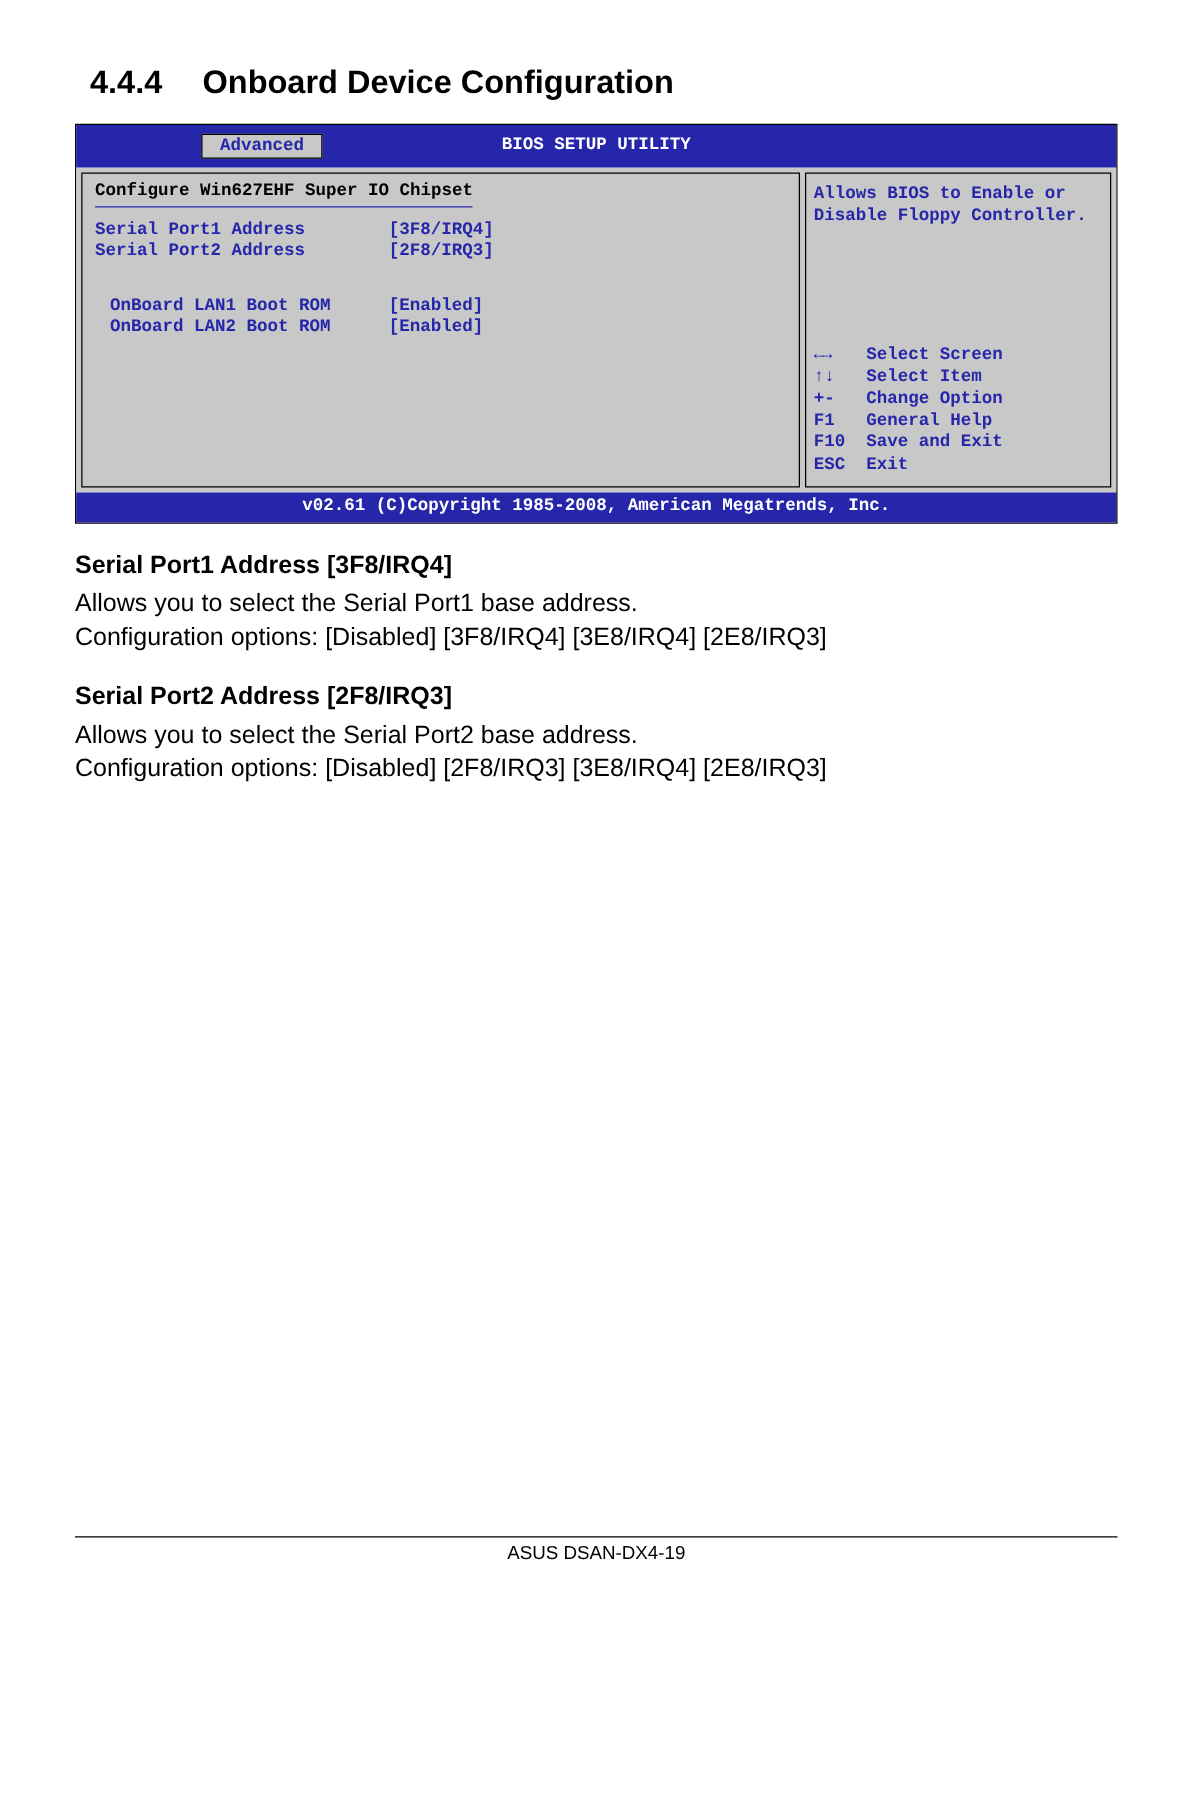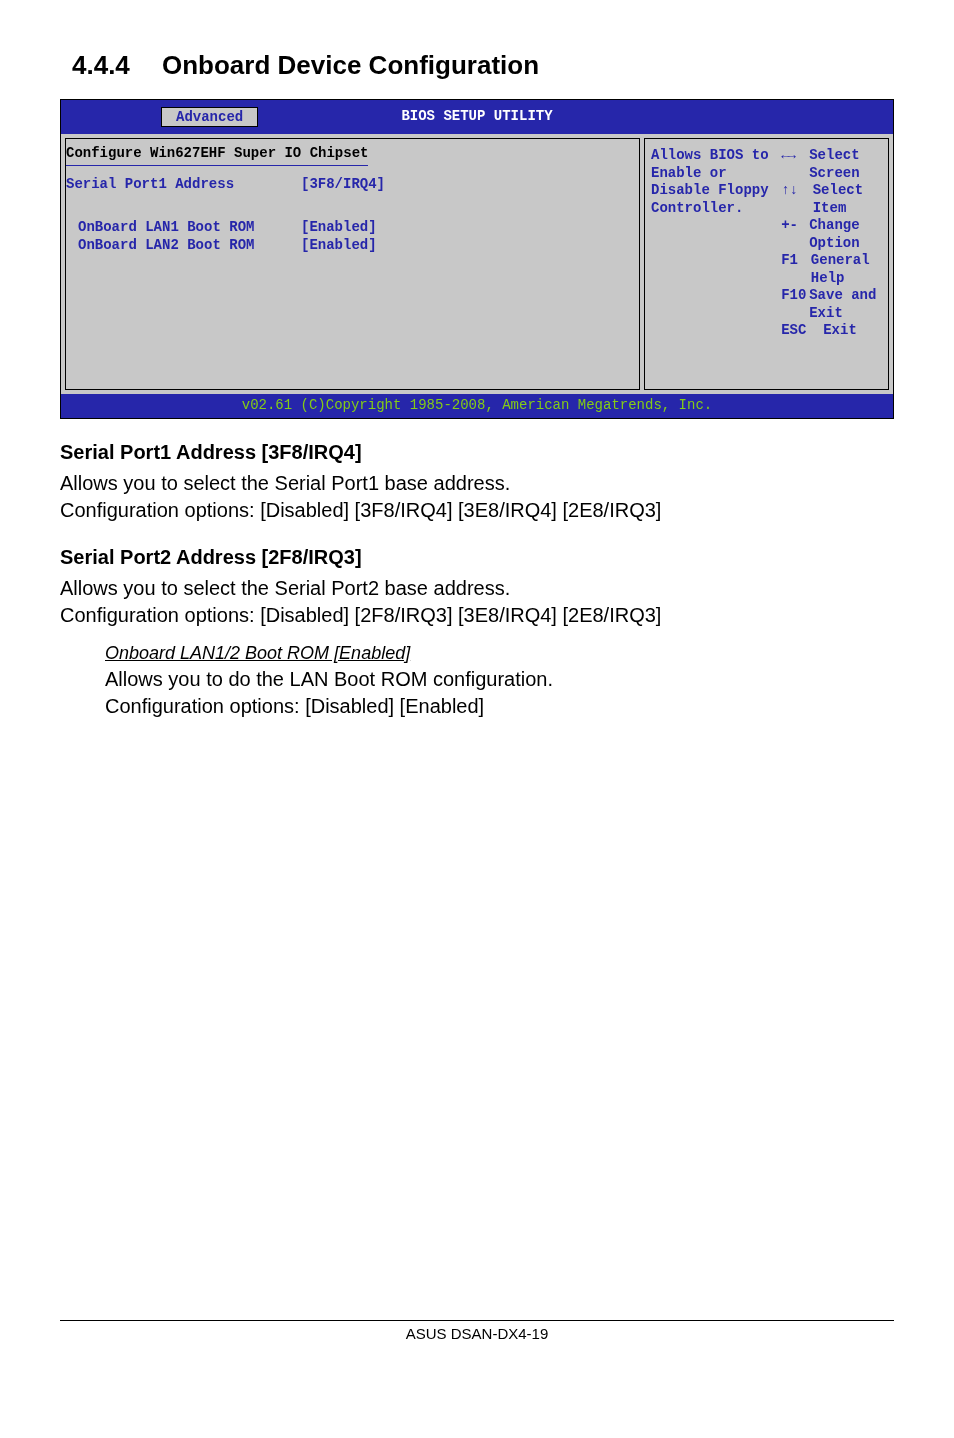--- a/index.html
+++ b/index.html
@@ -53,21 +53,21 @@
   }
   .bios-body {
     display: flex;
     background: #c8c8c8;
     min-height: 260px;
   }
   .bios-left {
     flex: 1;
     border: 1px solid #000;
     margin: 4px;
-    padding: 6px 0;
+    padding: 6px 10px;
     color: #2626aa;
     font-weight: bold;
   }
   .bios-left .section-title {
     color: #000;
     font-weight: bold;
     border-bottom: 1px solid #2626aa;
     display: inline-block;
     padding-bottom: 2px;
     margin-bottom: 10px;
@@ -77,31 +77,31 @@
   .bios-row .val { }
   .bios-row.indent .label { padding-left: 12px; }
   .bios-right {
     width: 245px;
     border: 1px solid #000;
     margin: 4px 4px 4px 0;
     padding: 8px 6px;
     color: #2626aa;
     font-weight: bold;
     display: flex;
-    flex-direction: row;
+    flex-direction: column;
     justify-content: space-between;
   }
   .nav-list div { display: flex; }
   .nav-list .key { width: 42px; }
   .nav-list .arrow { letter-spacing: -2px; }
   .bios-footer {
     background: #2626aa;
-    color: #84cc16;
+    color: #ffffff;
     text-align: center;
-    font-weight: normal;
+    font-weight: bold;
     padding: 3px 0;
   }
   .h2 {
     font-size: 20px;
     font-weight: bold;
     margin-top: 22px;
     margin-bottom: 6px;
   }
   .body-text {
     font-size: 20px;
@@ -140,20 +140,24 @@
       <div class="bios-header-title">BIOS SETUP UTILITY</div>
       <div class="bios-tab">Advanced</div>
     </div>
     <div class="bios-body">
       <div class="bios-left">
         <div class="section-title">Configure Win627EHF Super IO Chipset</div>
         <div class="bios-row">
           <span class="label">Serial Port1 Address</span>
           <span class="val">[3F8/IRQ4]</span>
         </div>
+        <div class="bios-row">
+          <span class="label">Serial Port2 Address</span>
+          <span class="val">[2F8/IRQ3]</span>
+        </div>
         <div style="height:26px;"></div>
         <div class="bios-row indent">
           <span class="label">OnBoard LAN1 Boot ROM</span>
           <span class="val">[Enabled]</span>
         </div>
         <div class="bios-row indent">
           <span class="label">OnBoard LAN2 Boot ROM</span>
           <span class="val">[Enabled]</span>
         </div>
       </div>
@@ -191,24 +195,19 @@
   </div>
 
   <div class="h2">Serial Port1 Address [3F8/IRQ4]</div>
   <div class="body-text">Allows you to select the Serial Port1 base address.</div>
   <div class="body-text">Configuration options: [Disabled] [3F8/IRQ4] [3E8/IRQ4] [2E8/IRQ3]</div>
 
   <div class="h2">Serial Port2 Address [2F8/IRQ3]</div>
   <div class="body-text">Allows you to select the Serial Port2 base address.</div>
   <div class="body-text">Configuration options: [Disabled] [2F8/IRQ3] [3E8/IRQ4] [2E8/IRQ3]</div>
 
-  <div class="indent-block">
-    <div class="sub-italic">Onboard LAN1/2 Boot ROM [Enabled]</div>
-    <div class="body-text">Allows you to do the LAN Boot ROM configuration.</div>
-    <div class="body-text">Configuration options: [Disabled] [Enabled]</div>
-  </div>
 
   <div class="footer">
     <span>ASUS DSAN-DX</span>
     <span>4-19</span>
   </div>
 
 </div>
 
 </body></html>

